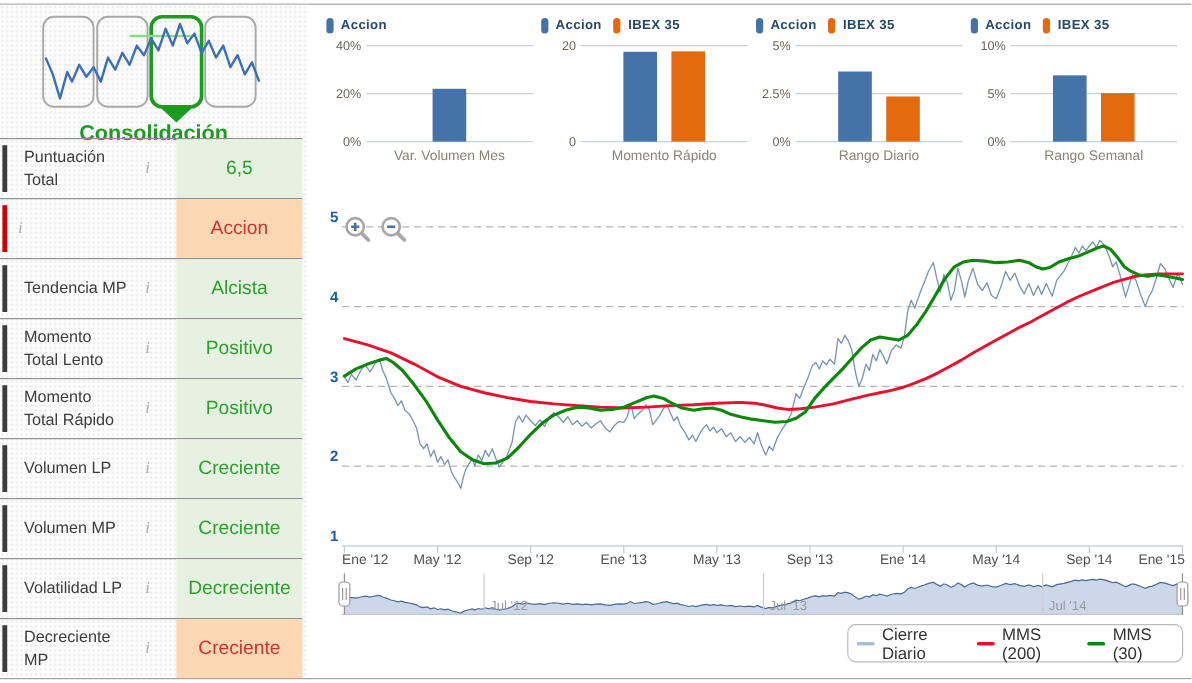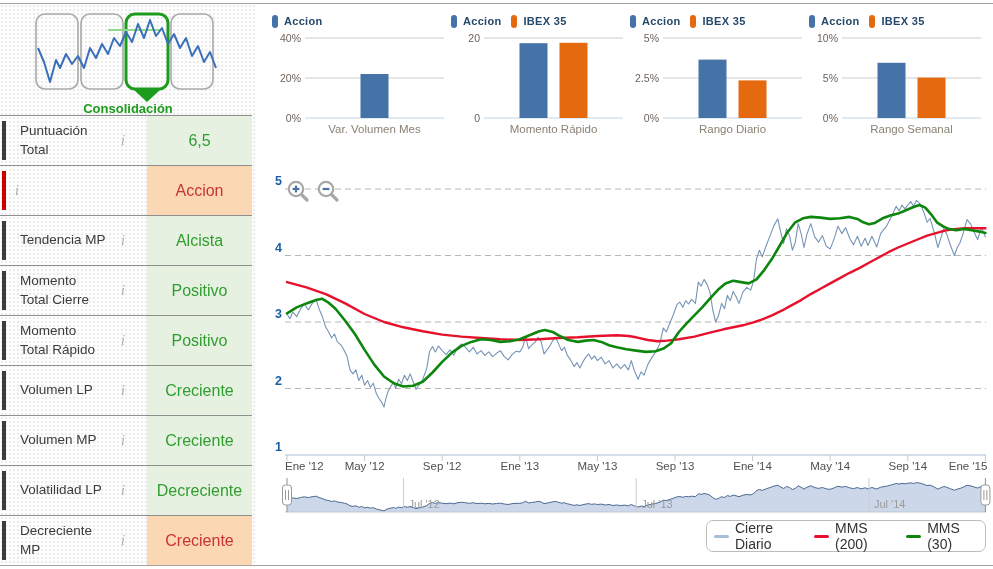--- a/index.html
+++ b/index.html
@@ -7,21 +7,21 @@
         font-family:"Liberation Sans",sans-serif;overflow:hidden}
   .rule{position:absolute;left:0;right:0;height:1px;background:#a3a3a3}
 
   
   .sidebar{position:absolute;left:0;top:4px;width:257px;height:561px;
            background-color:#fdfdfd;
            background-image:radial-gradient(#ebebeb 0.8px,transparent 1px);
            background-size:4px 4px}
   .phase{position:absolute;left:12px;top:6px;width:232px}
   .phase-label{position:absolute;left:12px;top:97px;width:232px;text-align:center;
-               font-size:13px;font-weight:bold;color:#1c9c1c}
+               font-size:18px;font-weight:bold;color:#1c9c1c}
   .rows{position:absolute;left:0;top:111px;width:252px}
   .row{position:relative;height:49px;border-top:1px solid #8f8f8f;
        display:flex;align-items:center}
   .row .bar{position:absolute;left:2px;top:5px;bottom:5px;width:4px;background:#3d3d3d}
   .row .label{margin-left:20px;width:86px;font-size:13.5px;color:#3c3c3c;line-height:1.35}
   .row .info{width:34px;text-align:center;font-family:"Liberation Serif",serif;
              font-style:italic;color:#adadad;font-size:14px}
   .row .value{position:absolute;left:147px;top:0;bottom:0;width:105px;
               display:flex;align-items:center;justify-content:center;font-size:16px}
   .row.good .value{color:#2f9e2f;background:#e7f1e2}
@@ -89,21 +89,21 @@
 
   <div class="row good">
     <span class="bar"></span>
     <span class="label">Tendencia MP</span>
     <span class="info">i</span>
     <span class="value">Alcista</span>
   </div>
 
   <div class="row good">
     <span class="bar"></span>
-    <span class="label">Momento Total Cierre</span>
+    <span class="label">Momento Total Lento</span>
     <span class="info">i</span>
     <span class="value">Positivo</span>
   </div>
 
   <div class="row good">
     <span class="bar"></span>
     <span class="label">Momento Total Rápido</span>
     <span class="info">i</span>
     <span class="value">Positivo</span>
   </div>

